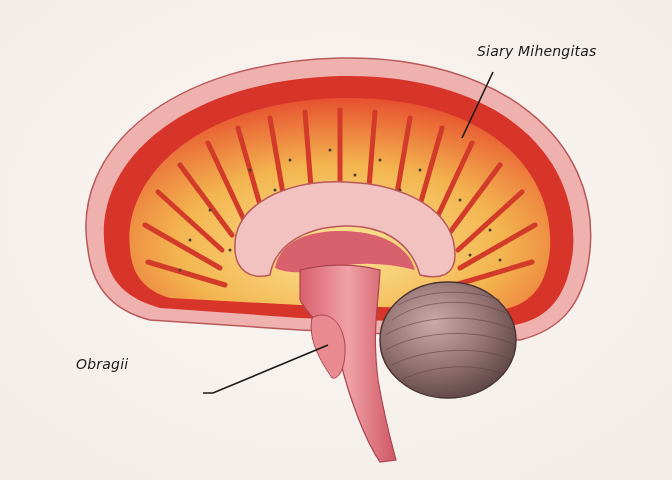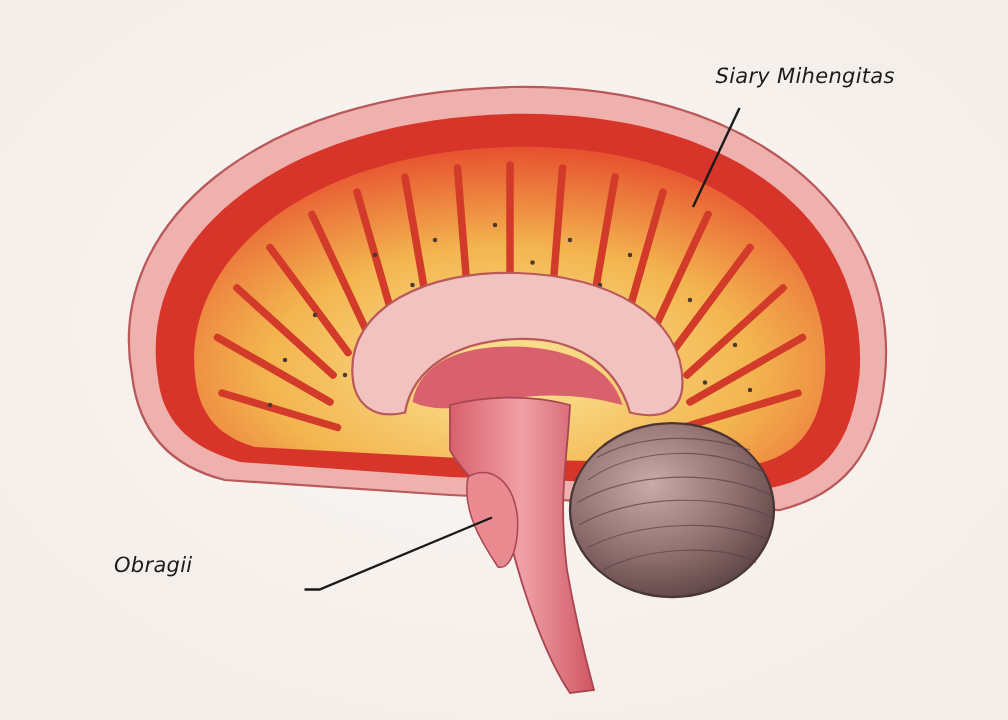--- a/index.html
+++ b/index.html
@@ -1,20 +1,20 @@
 <!DOCTYPE html>
 <html><head>
 <meta charset="utf-8">
 <style>
   html,body{margin:0;padding:0;}
   body{width:672px;height:480px;background:#f8f5f2;position:relative;overflow:hidden;font-family:"DejaVu Sans",sans-serif;}
   .stage{position:absolute;left:0;top:0;width:672px;height:381px;}
   .label{position:absolute;font-family:"DejaVu Sans",sans-serif;font-style:italic;color:#1a1a1a;font-size:14px;line-height:16px;letter-spacing:0.2px;}
   .label-top{left:477px;top:43px;font-size:14px;}
-  .label-bottom{left:76px;top:369px;text-align:center;}
+  .label-bottom{left:76px;top:356px;text-align:center;}
 </style>
 </head>
 <body>
 
 <div class="stage">
   <svg width="672" height="480" viewBox="0 0 672 480">
     <defs>
       <radialGradient id="bg" cx="50%" cy="45%" r="65%">
         <stop offset="0%" stop-color="#fbf7f4"></stop>
         <stop offset="100%" stop-color="#f3ede8"></stop>

